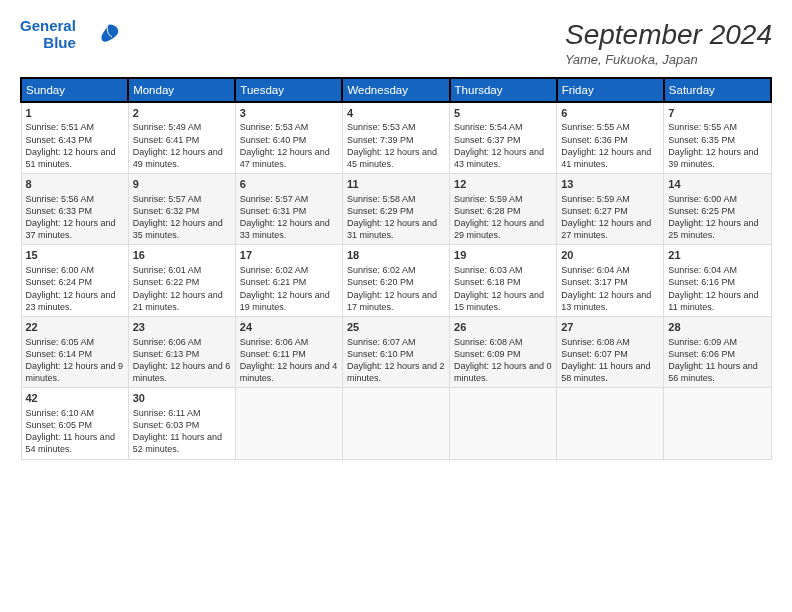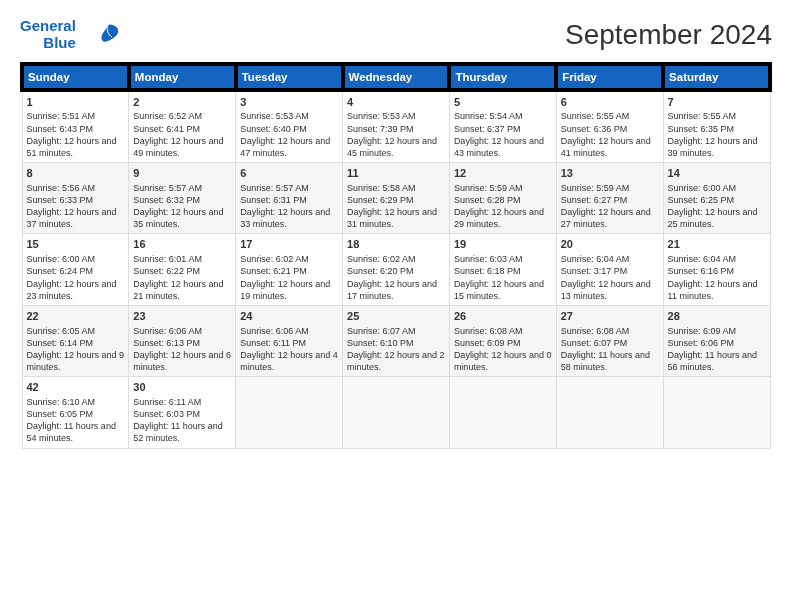--- a/index.html
+++ b/index.html
@@ -31,44 +31,45 @@
       font-size: 15px;
       font-weight: bold;
       color: #333;
       line-height: 1.1;
     }
     .logo-text span {
       color: #1565c0;
     }
     .title-block {
       text-align: left;
+      font-style: italic;
     }
     .main-title {
       font-size: 28px;
       font-weight: normal;
       color: #333;
       line-height: 1.2;
     }
     .sub-title {
       font-size: 13px;
       color: #555;
     }
     table {
       width: 100%;
       border-collapse: collapse;
       table-layout: fixed;
     }
     thead tr th {
       background: #1565c0;
       color: #fff;
       font-size: 11.5px;
-      font-weight: bold;
+      font-weight: normal;
       padding: 5px 4px;
       text-align: left;
-      border: 4px solid #000000;
+      border: 2px solid #000000;
     }
     tbody tr td {
       vertical-align: top;
       font-size: 9px;
       color: #333;
       padding: 3px 4px;
       border: 1px solid #ddd;
       background: #fff;
       line-height: 1.35;
       height: 68px;
@@ -98,39 +99,40 @@
           <span class="logo-text"><span>Blue</span></span>
         </div>
         <svg width="28" height="28" viewBox="0 0 28 28">
           <path d="M14 4 C18 2, 26 6, 24 12 C22 16, 18 18, 14 20 C10 22, 6 20, 8 14 C10 10, 12 8, 14 4Z" fill="#1565c0"></path>
           <path d="M14 4 C12 8, 14 14, 18 16" fill="none" stroke="#fff" stroke-width="1"></path>
         </svg>
       </div>
     </div>
     <div class="title-block">
       <div class="main-title">September 2024</div>
+      <div class="sub-title">Yame, Fukuoka, Japan</div>
     </div>
   </div>
 
   <table>
     <thead>
       <tr>
       <th>Sunday</th>
           <th>Monday</th>
           <th>Tuesday</th>
           <th>Wednesday</th>
           <th>Thursday</th>
           <th>Friday</th>
           <th>Saturday</th>
         </tr>
     </thead>
     <tbody id="calendar-body">
     <tr>
           <td><span class="day-num">1</span><span>Sunrise: 5:51 AM</span><br><span>Sunset: 6:43 PM</span><br><span>Daylight: 12 hours and 51 minutes.</span></td>
-          <td><span class="day-num">2</span><span>Sunrise: 6:52 AM</span><br><span>Sunset: 6:41 PM</span><br><span>Daylight: 12 hours and 49 minutes.</span></td>
+          <td><span class="day-num">2</span><span>Sunrise: 5:49 AM</span><br><span>Sunset: 6:41 PM</span><br><span>Daylight: 12 hours and 49 minutes.</span></td>
           <td><span class="day-num">3</span><span>Sunrise: 5:53 AM</span><br><span>Sunset: 6:40 PM</span><br><span>Daylight: 12 hours and 47 minutes.</span></td>
           <td><span class="day-num">4</span><span>Sunrise: 5:53 AM</span><br><span>Sunset: 7:39 PM</span><br><span>Daylight: 12 hours and 45 minutes.</span></td>
           <td><span class="day-num">5</span><span>Sunrise: 5:54 AM</span><br><span>Sunset: 6:37 PM</span><br><span>Daylight: 12 hours and 43 minutes.</span></td>
           <td><span class="day-num">6</span><span>Sunrise: 5:55 AM</span><br><span>Sunset: 6:36 PM</span><br><span>Daylight: 12 hours and 41 minutes.</span></td>
           <td><span class="day-num">7</span><span>Sunrise: 5:55 AM</span><br><span>Sunset: 6:35 PM</span><br><span>Daylight: 12 hours and 39 minutes.</span></td>
         </tr>
         <tr>
           <td><span class="day-num">8</span><span>Sunrise: 5:56 AM</span><br><span>Sunset: 6:33 PM</span><br><span>Daylight: 12 hours and 37 minutes.</span></td>
           <td><span class="day-num">9</span><span>Sunrise: 5:57 AM</span><br><span>Sunset: 6:32 PM</span><br><span>Daylight: 12 hours and 35 minutes.</span></td>
           <td><span class="day-num">6</span><span>Sunrise: 5:57 AM</span><br><span>Sunset: 6:31 PM</span><br><span>Daylight: 12 hours and 33 minutes.</span></td>

